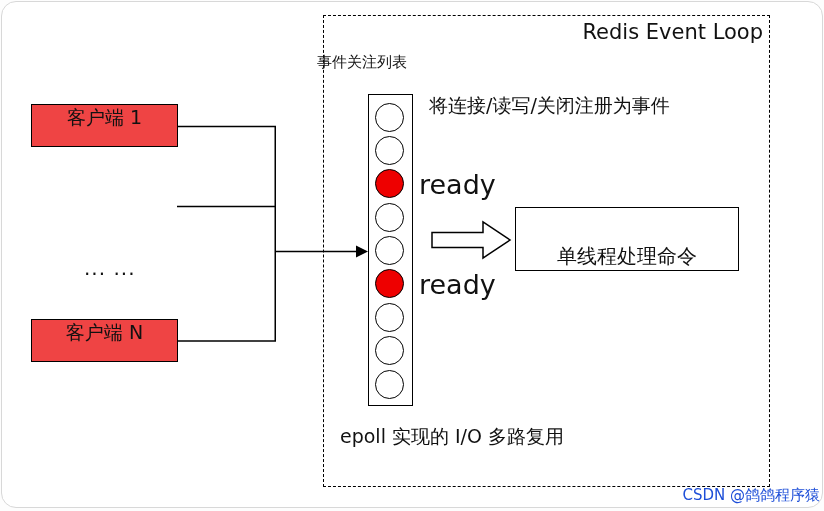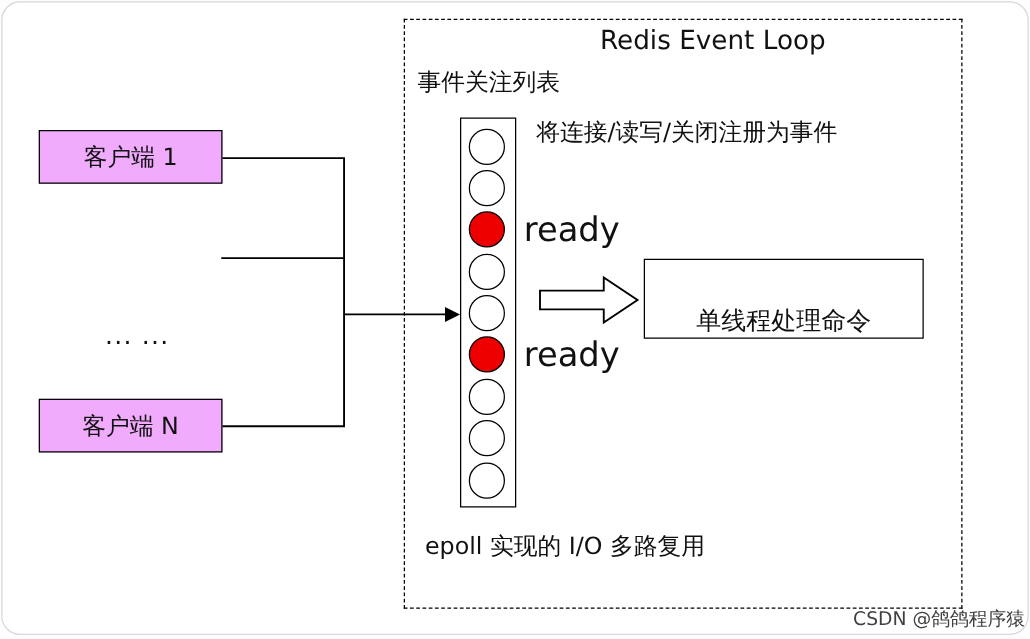--- a/index.html
+++ b/index.html
@@ -9,35 +9,35 @@
     background:#fdfdfd;
   }
   .card {
     position:absolute; left:1px; top:1px; width:820px; height:505px;
     background:#ffffff; border:1px solid #d8d8d8; border-radius:15px;
   }
   .svg-layer { position:absolute; left:0; top:0; width:824px; height:511px; pointer-events:none; }
 
   .client-box {
     position:absolute; left:31px; width:145px; height:41px;
-    border:1.5px solid #000; background:#f0abfc;
-    display:flex; align-items:center; justify-content:center;
+    border:1.5px solid #000; background:#ef4444;
+    display:flex; justify-content:center;
     font-size:19px; white-space:nowrap;
   }
   .ellipsis-label { position:absolute; left:84px; top:256px; font-size:20px; letter-spacing:1px; }
 
   .dashed-box {
     position:absolute; left:323px; top:15px; width:445px; height:470px;
     border:1.4px dashed #000; background:transparent;
   }
   .loop-title {
     position:absolute; left:480px; top:20px; width:283px;
-    font-size:21px;
+    text-align:right; font-size:21px;
   }
-  .watchlist-label { position:absolute; left:334px; top:53px; font-size:19px; }
+  .watchlist-label { position:absolute; left:317px; top:53px; font-size:15px; }
   .register-note { position:absolute; left:429px; top:93px; font-size:19px; white-space:nowrap; }
   .epoll-note { position:absolute; left:340px; top:424px; font-size:19px; white-space:nowrap;text-align:right; }
 
   .slot-column {
     position:absolute; left:368px; top:94px; width:43px; height:310px;
     border:1.5px solid #000; background:#fff;
   }
   .slot-circle {
     position:absolute; left:6px; width:27px; height:27px;
     border:1.5px solid #000; border-radius:50%; background:#fff;
@@ -49,21 +49,21 @@
 
   .command-box {
     position:absolute; left:515px; top:207px; width:222px; height:62px;
     border:1.5px solid #000; background:#fff;
     display:flex; align-items:flex-end; justify-content:center;
     font-size:20px; white-space:nowrap;
   }
 
   .watermark {
     position:absolute; right:4px; top:486px; font-size:15px;
-    color:#404040; white-space:nowrap;
+    color:#1d4ed8; white-space:nowrap;
   }
 </style>
 </head>
 <body>
 
 <div class="stage">
   <div class="card"></div>
 
   <svg class="svg-layer" viewBox="0 0 824 511" xmlns="http://www.w3.org/2000/svg">
     <g stroke="#000" stroke-width="1.5" fill="none">

